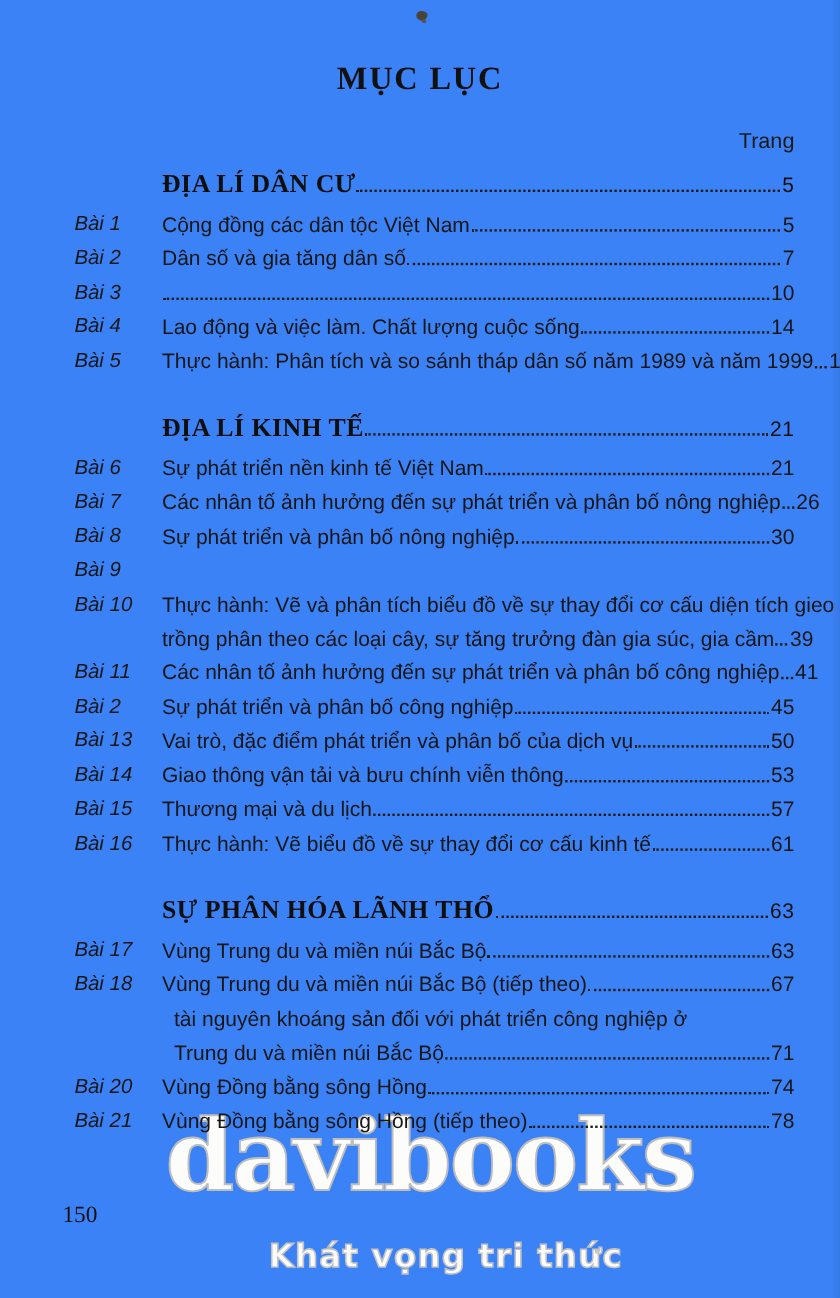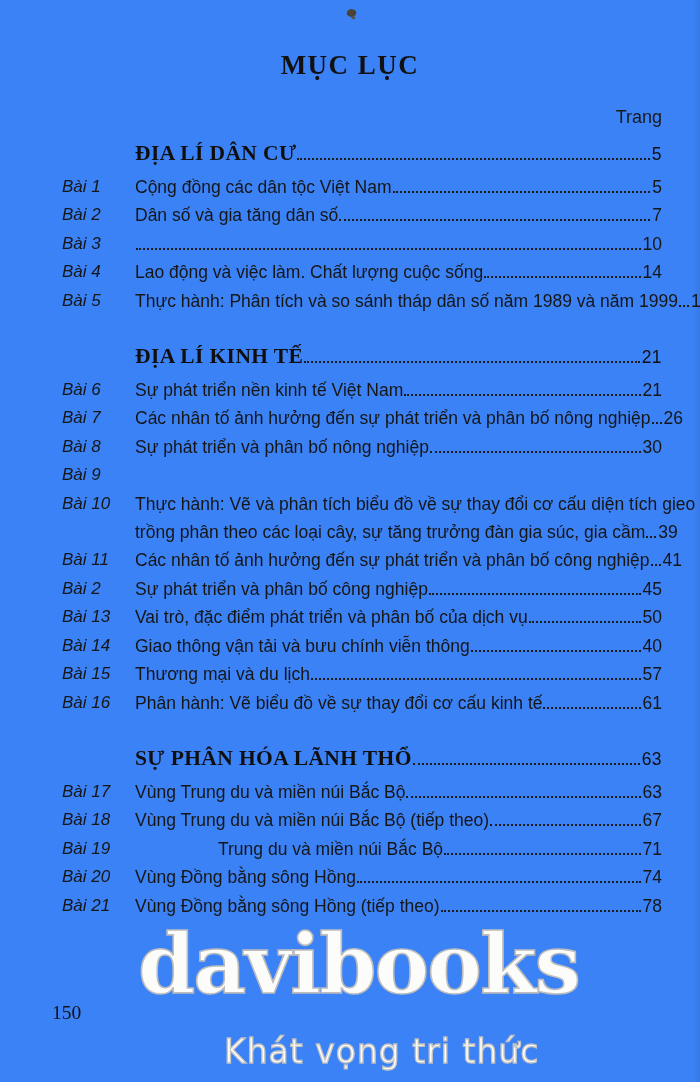--- a/index.html
+++ b/index.html
@@ -54,21 +54,21 @@
   .row.section .pagenum{
     font-family:"Liberation Sans", sans-serif; font-weight:normal; font-size:17.5px;
   }
   .wm-brand{
     position:absolute; left:138px; top:916px; z-index:1;
     font-family:"DejaVu Serif", serif; font-size:82px; font-weight:bold;
     color:#fcfcfb; -webkit-text-stroke:1.6px #bdbdbd; letter-spacing:-2px;
   }
   .wm-tagline{
     position:absolute; left:224px; top:1032px; z-index:1;
-    font-family:"DejaVu Sans", sans-serif; font-size:33px; font-weight:normal;
+    font-family:"DejaVu Sans", sans-serif; font-size:27px; font-weight:bold;
     color:#fcfcfb; -webkit-text-stroke:1.3px #c2c2c2; letter-spacing:1px;
   }
   .folio{
     position:absolute; left:52px; top:1002px; z-index:2;
     font-family:"Liberation Serif", serif; font-size:19.5px; color:#111;
   }
 </style>
 </head>
 <body>
 
@@ -227,39 +227,39 @@
             <span class="pagenum">50</span>
           </span>
         </span>
       </div>
       <div class="row entry">
         <span class="label">Bài 14</span>
         <span class="body">
           <span class="line">
             <span class="text">Giao thông vận tải và bưu chính viễn thông</span>
             <span class="leader"></span>
-            <span class="pagenum">40</span>
+            <span class="pagenum">53</span>
           </span>
         </span>
       </div>
       <div class="row entry">
         <span class="label">Bài 15</span>
         <span class="body">
           <span class="line">
             <span class="text">Thương mại và du lịch</span>
             <span class="leader"></span>
             <span class="pagenum">57</span>
           </span>
         </span>
       </div>
       <div class="row entry">
         <span class="label">Bài 16</span>
         <span class="body">
           <span class="line">
-            <span class="text">Phân hành: Vẽ biểu đồ về sự thay đổi cơ cấu kinh tế</span>
+            <span class="text">Thực hành: Vẽ biểu đồ về sự thay đổi cơ cấu kinh tế</span>
             <span class="leader"></span>
             <span class="pagenum">61</span>
           </span>
         </span>
       </div>
       <div class="row section">
         <span class="label"></span>
         <span class="body">
           <span class="line">
             <span class="text">SỰ PHÂN HÓA LÃNH THỔ</span>
@@ -282,22 +282,24 @@
         <span class="label">Bài 18</span>
         <span class="body">
           <span class="line">
             <span class="text">Vùng Trung du và miền núi Bắc Bộ (tiếp theo)</span>
             <span class="leader"></span>
             <span class="pagenum">67</span>
           </span>
         </span>
       </div>
       <div class="row entry">
-        <span class="label">Bài 19</span>
-        <span class="body">
+        <span class="body">
+          <span class="line indent">
+            <span class="text">tài nguyên khoáng sản đối với phát triển công nghiệp ở</span>
+          </span>
           <span class="line indent">
             <span class="text">Trung du và miền núi Bắc Bộ</span>
             <span class="leader"></span>
             <span class="pagenum">71</span>
           </span>
         </span>
       </div>
       <div class="row entry">
         <span class="label">Bài 20</span>
         <span class="body">

